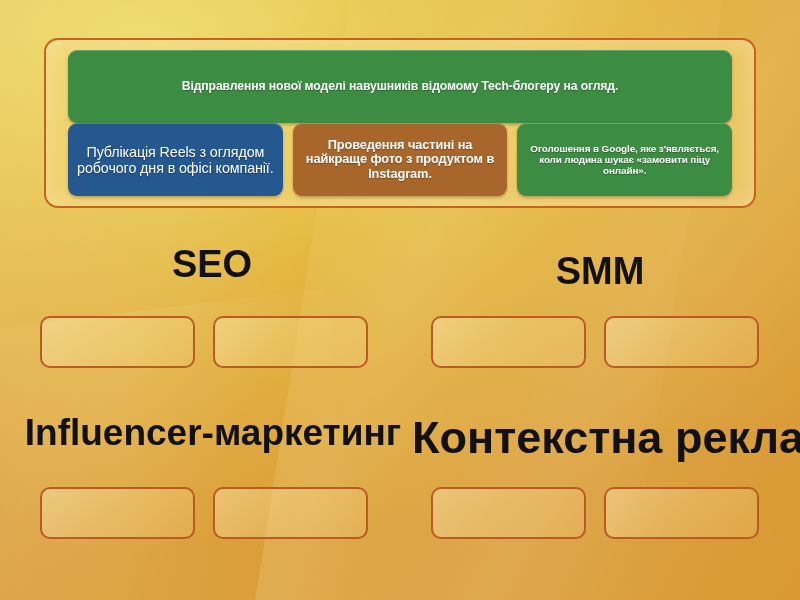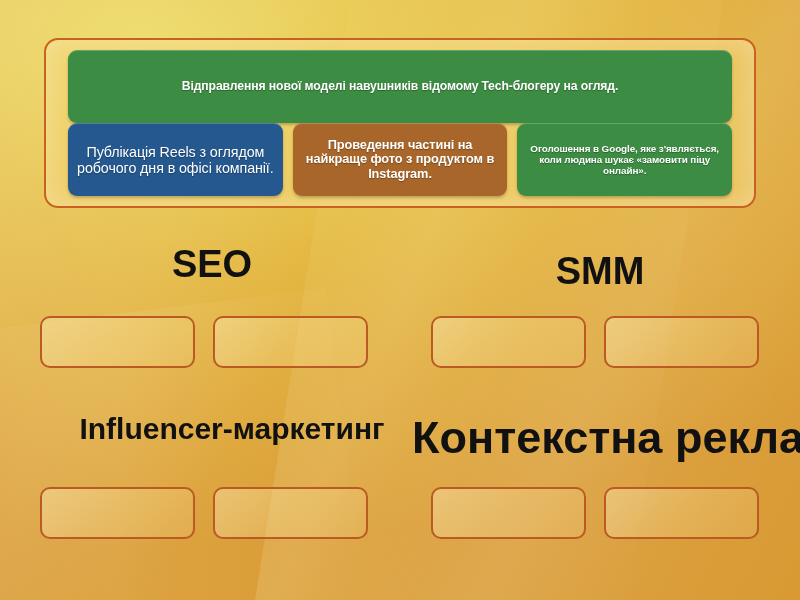--- a/index.html
+++ b/index.html
@@ -132,21 +132,21 @@
   .heading {
     position: absolute;
     color: #111111;
     font-weight: 700;
     text-align: center;
     white-space: nowrap;
     z-index: 2;
   }
   #heading-seo  { left:   12px; top: 243px; width: 400px; font-size: 38px; }
   #heading-smm  { left: 400px; top: 250px; width: 400px; font-size: 38px; }
-  #heading-infl { left:   0px; top: 412px; width: 400px; font-size: 30px; padding-left: 32px; }
+  #heading-infl { left:   13px; top: 412px; width: 400px; font-size: 37px; }
   #heading-ctx  { left: 412px; top: 412px; width: 400px; font-size: 45px; }
 
   
   .slot {
     position: absolute;
     width: 155px;
     height: 52px;
     box-sizing: border-box;
     border: 2px solid #bb5a22;
     border-radius: 10px;

